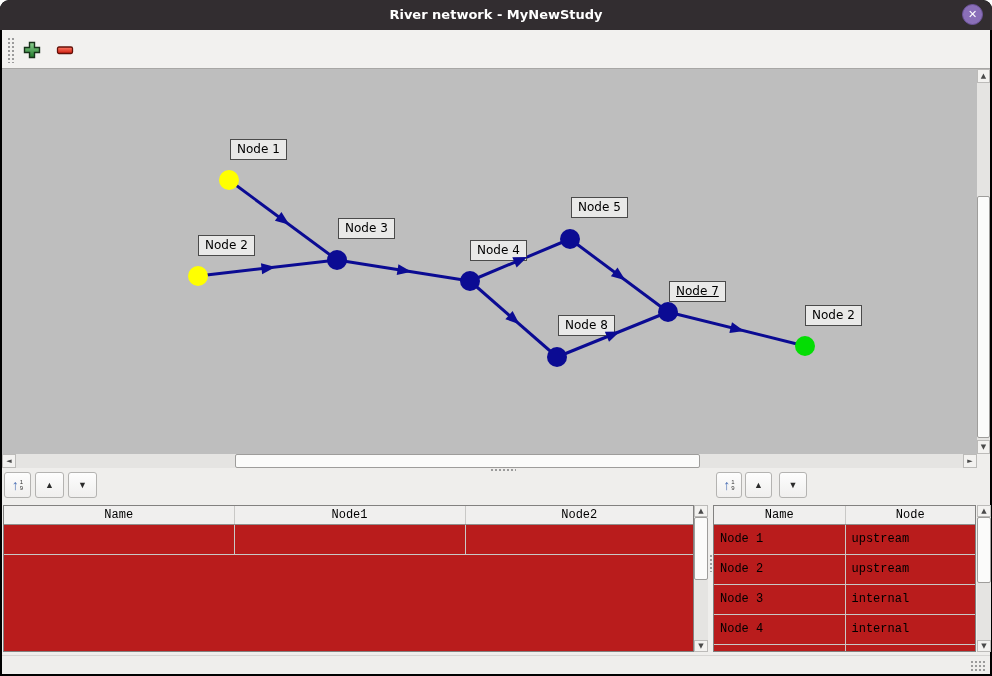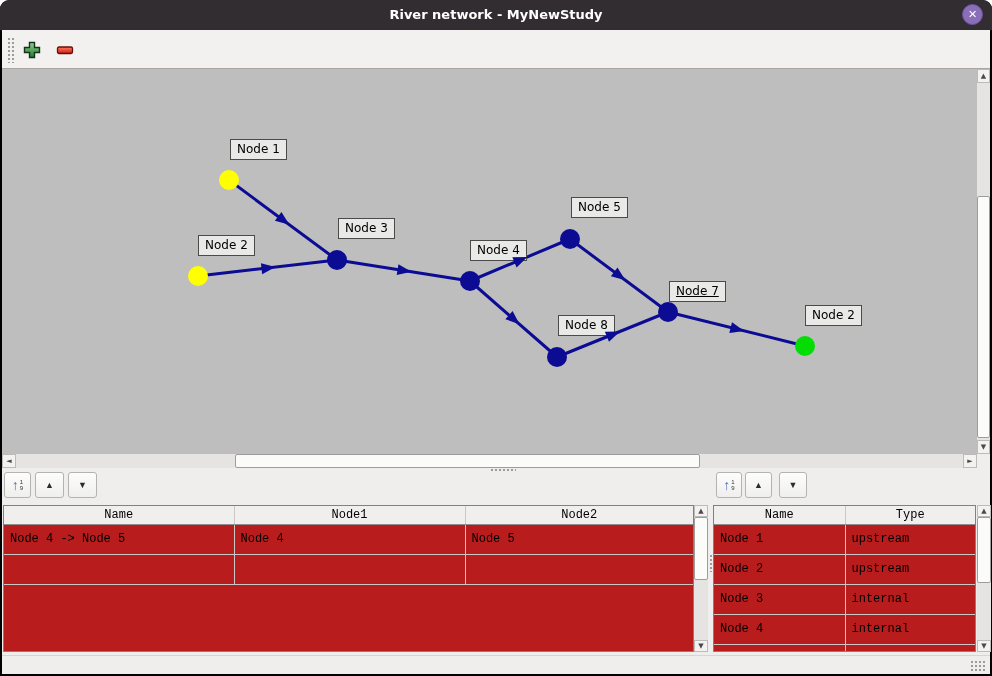--- a/index.html
+++ b/index.html
@@ -192,25 +192,20 @@
           </colgroup>
         <thead>
             <tr>
               <th>Name</th>
               <th>Node1</th>
               <th>Node2</th>
             </tr>
           </thead>
         <tbody>
             <tr>
-              <td>Node 4 -&gt; Node 5</td>
-              <td>Node 4</td>
-              <td>Node 5</td>
-            </tr>
-            <tr>
               <td></td>
               <td></td>
               <td></td>
             </tr>
           </tbody>
       </table>
     </div>
     <div class="sb v-sb table-vsb" style="left:692px;">
       <div class="sb-btn" style="top:0;height:12px;line-height:11px;"><span>▲</span></div>
       <div class="sb-thumb" style="left:0;width:14px;top:12px;height:63px;"></div>
@@ -219,21 +214,21 @@
 
     <div class="grid-table" style="left:711px;width:263px;">
       <table>
         <colgroup>
             <col style="width:131px">
             <col style="width:130px">
           </colgroup>
         <thead>
             <tr>
               <th>Name</th>
-              <th>Type</th>
+              <th>Node</th>
             </tr>
           </thead>
         <tbody>
             <tr>
               <td>Node 1</td>
               <td>upstream</td>
             </tr>
             <tr>
               <td>Node 2</td>
               <td>upstream</td>

